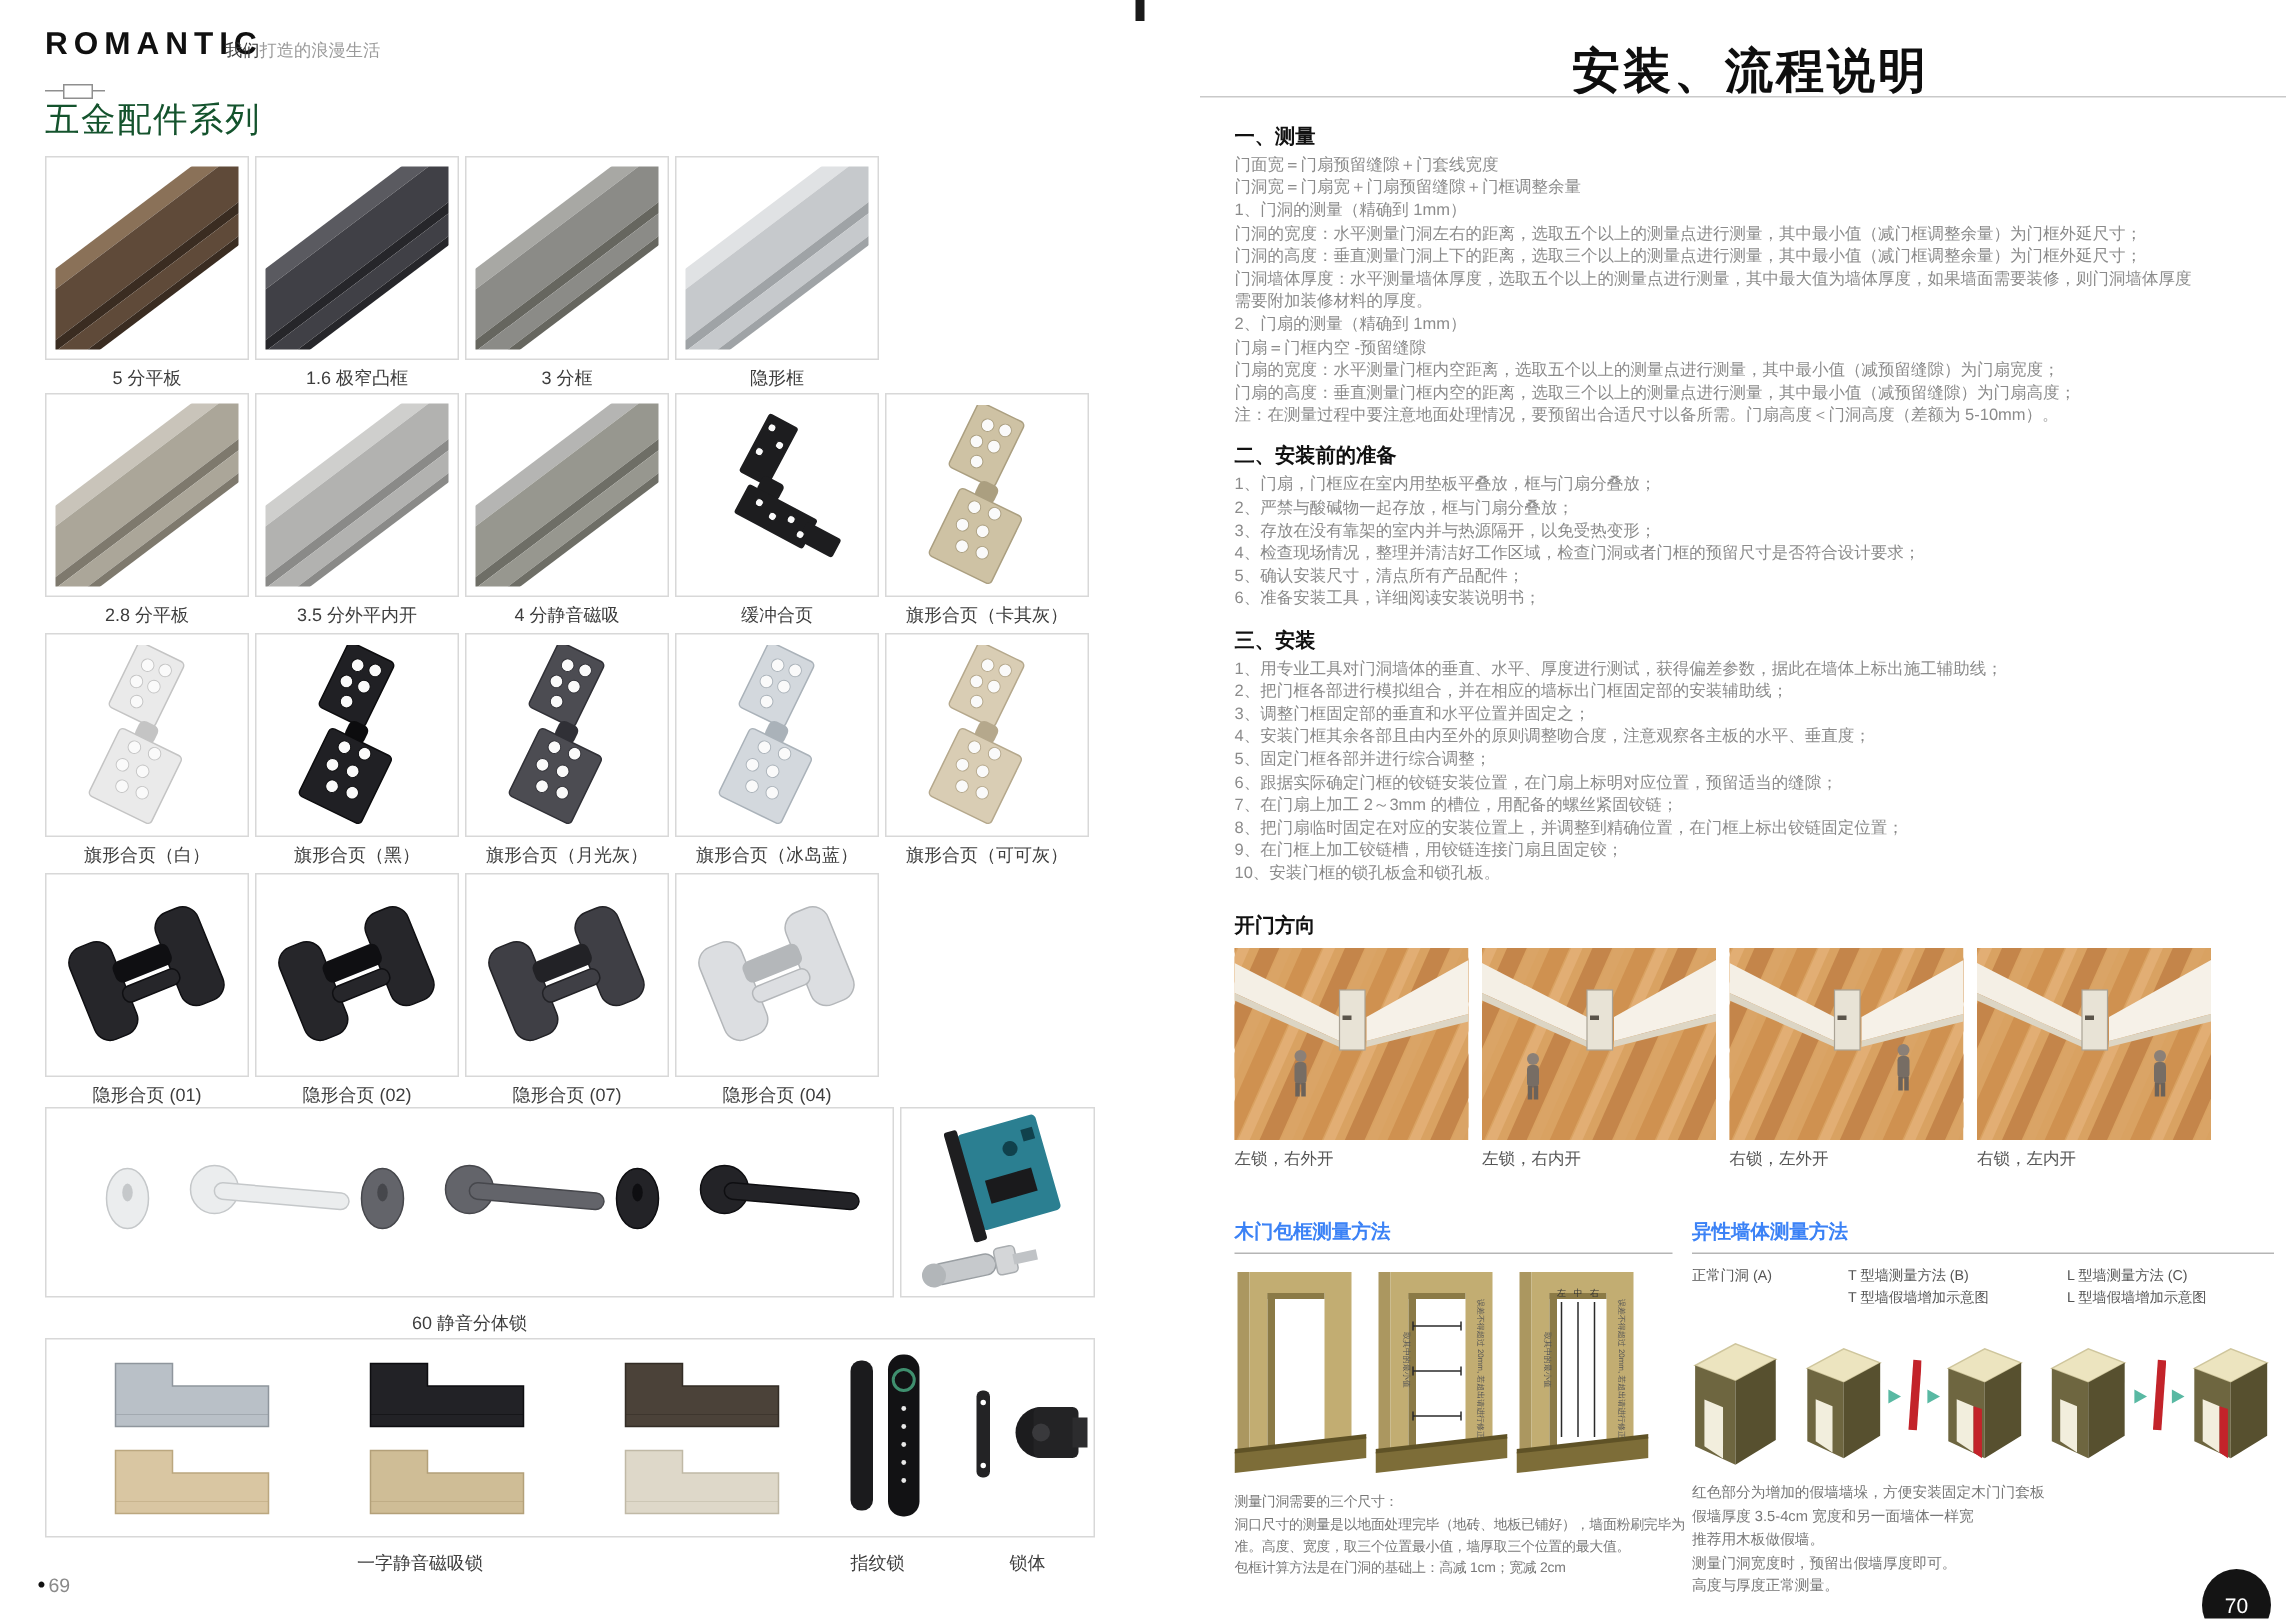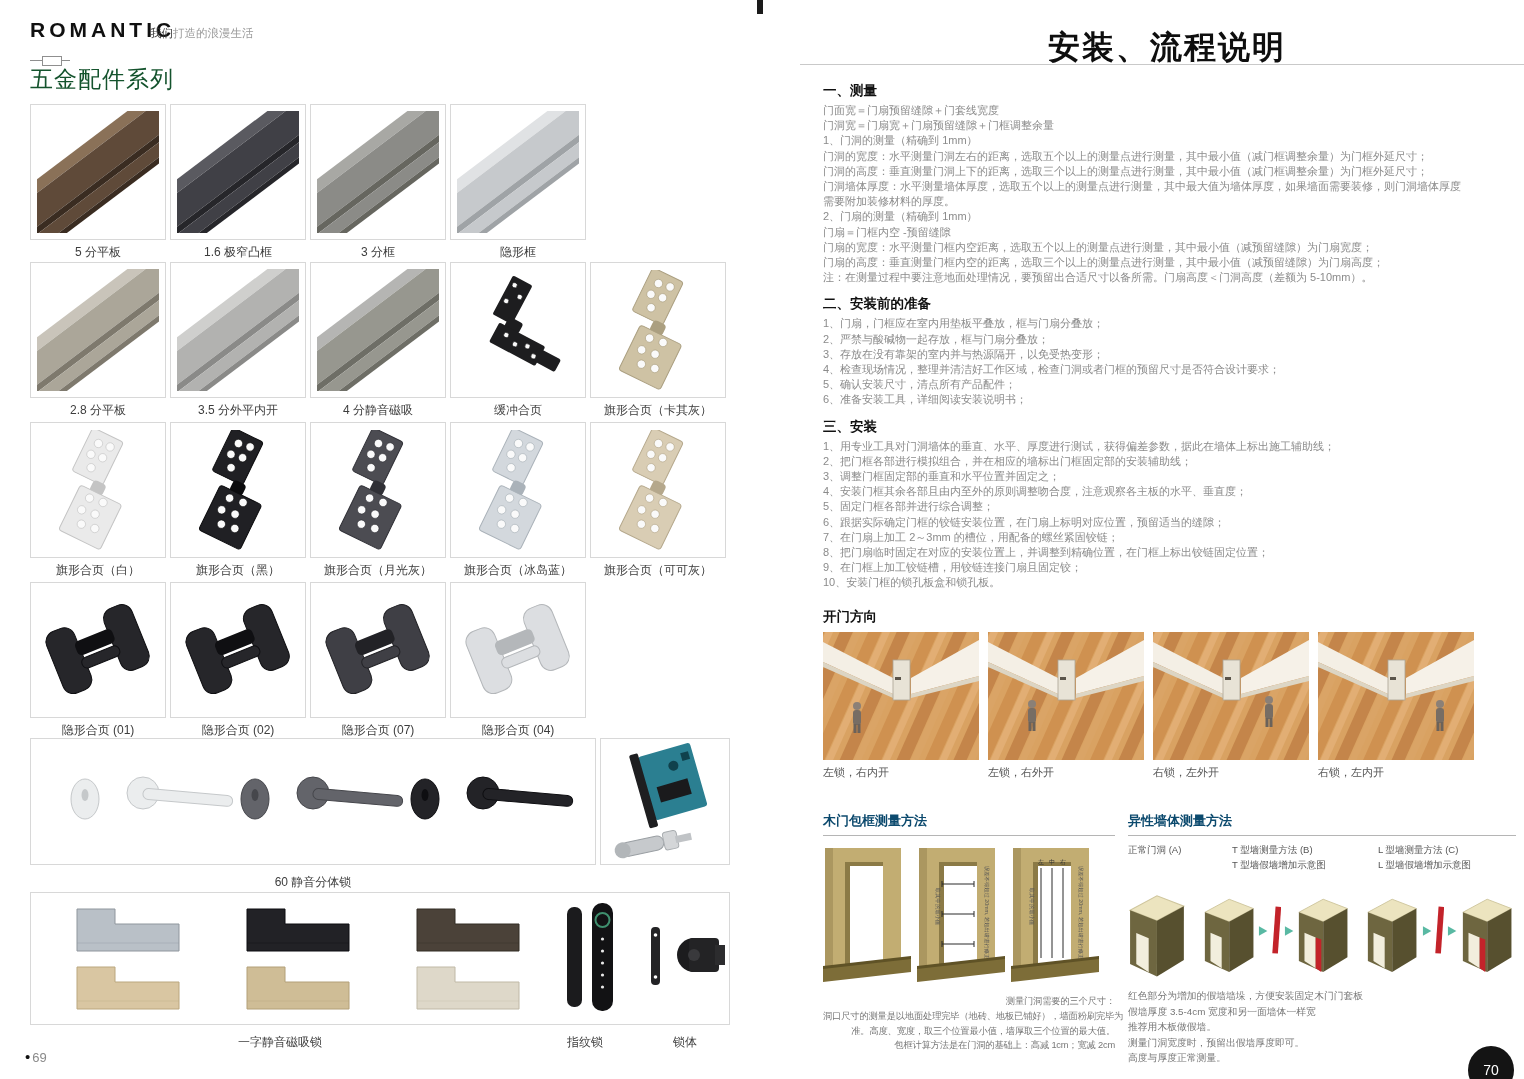--- a/index.html
+++ b/index.html
@@ -37,24 +37,24 @@
   .r-flow{left:823px;top:82px;width:695px;}
   .sec-head{font-size:13.5px;line-height:18px;font-weight:bold;color:#111;margin:10px 0 3px;}
   .sec-head.first{margin-top:0;}
   .sec-line{font-size:11px;line-height:15.2px;color:#8b8b8b;white-space:nowrap;}
   .door-head{left:823px;top:608px;margin:0;}
   .door-row{left:823px;top:632px;display:flex;gap:9px;}
   .door-fig{width:156px;}
   .door-fig .dlabel{font-size:11px;color:#555;margin-top:5px;}
   .col-frame{left:823px;top:812px;width:292px;}
   .col-special{left:1128px;top:812px;width:388px;}
-  .sub-head{font-size:13px;font-weight:bold;color:#0c4a6e;padding-bottom:5px;border-bottom:1px solid #b5b5b5;}
+  .sub-head{font-size:13px;font-weight:bold;color:#3b82f6;padding-bottom:5px;border-bottom:1px solid #b5b5b5;}
   .diag-row{display:flex;gap:6px;margin-top:8px;}
   .small-lines{margin-top:8px;}
-  .frame-lines div{font-size:9.3px;line-height:14.8px;color:#777;white-space:nowrap;letter-spacing:-0.2px;text-align:right;}
+  .frame-lines div{font-size:9.3px;line-height:14.8px;color:#777;white-space:nowrap;letter-spacing:-0.2px;}
   .special-lines div{font-size:9.8px;line-height:15.5px;color:#777;white-space:nowrap;}
   .wall-labels{position:relative;height:36px;margin-top:6px;}
   .wl{position:absolute;font-size:9.5px;color:#555;white-space:nowrap;}
   .wl.a{left:0;top:2px;}.wl.b1{left:104px;top:2px;}.wl.b2{left:104px;top:17px;}
   .wl.c1{left:250px;top:2px;}.wl.c2{left:250px;top:17px;}
   .wall-row{display:flex;align-items:center;margin-top:4px;}
   .wall-row .gapL{margin-left:11px;}
   .wall-row > *{margin-right:3px;}
   .badge70{left:1468px;top:1046px;width:46px;height:48px;border-radius:50%;background:#141414;
            color:#fff;font-size:14px;display:flex;align-items:center;justify-content:center;}
@@ -504,20 +504,56 @@
       <div class="sec-line">5、固定门框各部并进行综合调整；</div>
       <div class="sec-line">6、跟据实际确定门框的铰链安装位置，在门扇上标明对应位置，预留适当的缝隙；</div>
       <div class="sec-line">7、在门扇上加工 2～3mm 的槽位，用配备的螺丝紧固铰链；</div>
       <div class="sec-line">8、把门扇临时固定在对应的安装位置上，并调整到精确位置，在门框上标出铰链固定位置；</div>
       <div class="sec-line">9、在门框上加工铰链槽，用铰链连接门扇且固定铰；</div>
       <div class="sec-line">10、安装门框的锁孔板盒和锁孔板。</div>
     </div>
 
   <div class="abs sec-head door-head">开门方向</div>
   <div class="abs door-row" id="door-row">
+      <div class="door-fig">
+        <svg width="156" height="128" viewBox="0 0 156 128">
+      <rect width="156" height="128" fill="#d9a262"></rect>
+      <g transform="rotate(24 78 64)">
+            <rect x="-30" y="-40" width="12" height="220" fill="#cf9150"></rect>
+            <rect x="-17" y="-40" width="7" height="220" fill="#e2ae74"></rect>
+            <rect x="-4" y="-40" width="12" height="220" fill="#c4854a"></rect>
+            <rect x="9" y="-40" width="7" height="220" fill="#daa466"></rect>
+            <rect x="22" y="-40" width="12" height="220" fill="#cf9150"></rect>
+            <rect x="35" y="-40" width="7" height="220" fill="#e2ae74"></rect>
+            <rect x="48" y="-40" width="12" height="220" fill="#c4854a"></rect>
+            <rect x="61" y="-40" width="7" height="220" fill="#daa466"></rect>
+            <rect x="74" y="-40" width="12" height="220" fill="#cf9150"></rect>
+            <rect x="87" y="-40" width="7" height="220" fill="#e2ae74"></rect>
+            <rect x="100" y="-40" width="12" height="220" fill="#c4854a"></rect>
+            <rect x="113" y="-40" width="7" height="220" fill="#daa466"></rect>
+            <rect x="126" y="-40" width="12" height="220" fill="#cf9150"></rect>
+            <rect x="139" y="-40" width="7" height="220" fill="#e2ae74"></rect>
+            <rect x="152" y="-40" width="12" height="220" fill="#c4854a"></rect>
+            <rect x="165" y="-40" width="7" height="220" fill="#daa466"></rect>
+          </g>
+      <polygon points="0,10 70,46 70,62 0,30" fill="#f4efe5"></polygon>
+      <polygon points="0,30 70,62 70,66 0,35" fill="#dcd5c4"></polygon>
+      <polygon points="88,46 156,8 156,44 88,62" fill="#f6f1e8"></polygon>
+      <polygon points="88,62 156,44 156,49 88,66" fill="#ddd6c5"></polygon>
+      <rect x="70" y="28" width="17" height="40" fill="#e8e3d6" stroke="#aaa395" stroke-width="0.8"></rect>
+      <rect x="72" y="45" width="6" height="3" fill="#5a544a"></rect>
+      <g transform="translate(44,86)">
+        <circle cx="0" cy="-14" r="4" fill="#8b8077"></circle>
+        <rect x="-4" y="-10" width="8" height="15" rx="3" fill="#776d64"></rect>
+        <rect x="-3.5" y="4" width="3" height="9" fill="#6b625a"></rect>
+        <rect x="0.5" y="4" width="3" height="9" fill="#6b625a"></rect>
+          </g>
+    </svg>
+        <div class="dlabel">左锁，右外开</div>
+      </div>
       <div class="door-fig">
         <svg width="156" height="128" viewBox="0 0 156 128">
       <rect width="156" height="128" fill="#d9a262"></rect>
       <g transform="rotate(24 78 64)">
             <rect x="-30" y="-40" width="12" height="220" fill="#cf9150"></rect>
             <rect x="-17" y="-40" width="7" height="220" fill="#e2ae74"></rect>
             <rect x="-4" y="-40" width="12" height="220" fill="#c4854a"></rect>
             <rect x="9" y="-40" width="7" height="220" fill="#daa466"></rect>
             <rect x="22" y="-40" width="12" height="220" fill="#cf9150"></rect>
             <rect x="35" y="-40" width="7" height="220" fill="#e2ae74"></rect>
@@ -567,56 +603,20 @@
             <rect x="139" y="-40" width="7" height="220" fill="#e2ae74"></rect>
             <rect x="152" y="-40" width="12" height="220" fill="#c4854a"></rect>
             <rect x="165" y="-40" width="7" height="220" fill="#daa466"></rect>
           </g>
       <polygon points="0,10 70,46 70,62 0,30" fill="#f4efe5"></polygon>
       <polygon points="0,30 70,62 70,66 0,35" fill="#dcd5c4"></polygon>
       <polygon points="88,46 156,8 156,44 88,62" fill="#f6f1e8"></polygon>
       <polygon points="88,62 156,44 156,49 88,66" fill="#ddd6c5"></polygon>
       <rect x="70" y="28" width="17" height="40" fill="#e8e3d6" stroke="#aaa395" stroke-width="0.8"></rect>
       <rect x="72" y="45" width="6" height="3" fill="#5a544a"></rect>
-      <g transform="translate(44,86)">
-        <circle cx="0" cy="-14" r="4" fill="#8b8077"></circle>
-        <rect x="-4" y="-10" width="8" height="15" rx="3" fill="#776d64"></rect>
-        <rect x="-3.5" y="4" width="3" height="9" fill="#6b625a"></rect>
-        <rect x="0.5" y="4" width="3" height="9" fill="#6b625a"></rect>
-          </g>
-    </svg>
-        <div class="dlabel">左锁，右外开</div>
-      </div>
-      <div class="door-fig">
-        <svg width="156" height="128" viewBox="0 0 156 128">
-      <rect width="156" height="128" fill="#d9a262"></rect>
-      <g transform="rotate(24 78 64)">
-            <rect x="-30" y="-40" width="12" height="220" fill="#cf9150"></rect>
-            <rect x="-17" y="-40" width="7" height="220" fill="#e2ae74"></rect>
-            <rect x="-4" y="-40" width="12" height="220" fill="#c4854a"></rect>
-            <rect x="9" y="-40" width="7" height="220" fill="#daa466"></rect>
-            <rect x="22" y="-40" width="12" height="220" fill="#cf9150"></rect>
-            <rect x="35" y="-40" width="7" height="220" fill="#e2ae74"></rect>
-            <rect x="48" y="-40" width="12" height="220" fill="#c4854a"></rect>
-            <rect x="61" y="-40" width="7" height="220" fill="#daa466"></rect>
-            <rect x="74" y="-40" width="12" height="220" fill="#cf9150"></rect>
-            <rect x="87" y="-40" width="7" height="220" fill="#e2ae74"></rect>
-            <rect x="100" y="-40" width="12" height="220" fill="#c4854a"></rect>
-            <rect x="113" y="-40" width="7" height="220" fill="#daa466"></rect>
-            <rect x="126" y="-40" width="12" height="220" fill="#cf9150"></rect>
-            <rect x="139" y="-40" width="7" height="220" fill="#e2ae74"></rect>
-            <rect x="152" y="-40" width="12" height="220" fill="#c4854a"></rect>
-            <rect x="165" y="-40" width="7" height="220" fill="#daa466"></rect>
-          </g>
-      <polygon points="0,10 70,46 70,62 0,30" fill="#f4efe5"></polygon>
-      <polygon points="0,30 70,62 70,66 0,35" fill="#dcd5c4"></polygon>
-      <polygon points="88,46 156,8 156,44 88,62" fill="#f6f1e8"></polygon>
-      <polygon points="88,62 156,44 156,49 88,66" fill="#ddd6c5"></polygon>
-      <rect x="70" y="28" width="17" height="40" fill="#e8e3d6" stroke="#aaa395" stroke-width="0.8"></rect>
-      <rect x="72" y="45" width="6" height="3" fill="#5a544a"></rect>
       <g transform="translate(116,82)">
         <circle cx="0" cy="-14" r="4" fill="#8b8077"></circle>
         <rect x="-4" y="-10" width="8" height="15" rx="3" fill="#776d64"></rect>
         <rect x="-3.5" y="4" width="3" height="9" fill="#6b625a"></rect>
         <rect x="0.5" y="4" width="3" height="9" fill="#6b625a"></rect>
           </g>
     </svg>
         <div class="dlabel">右锁，左外开</div>
       </div>
       <div class="door-fig">

